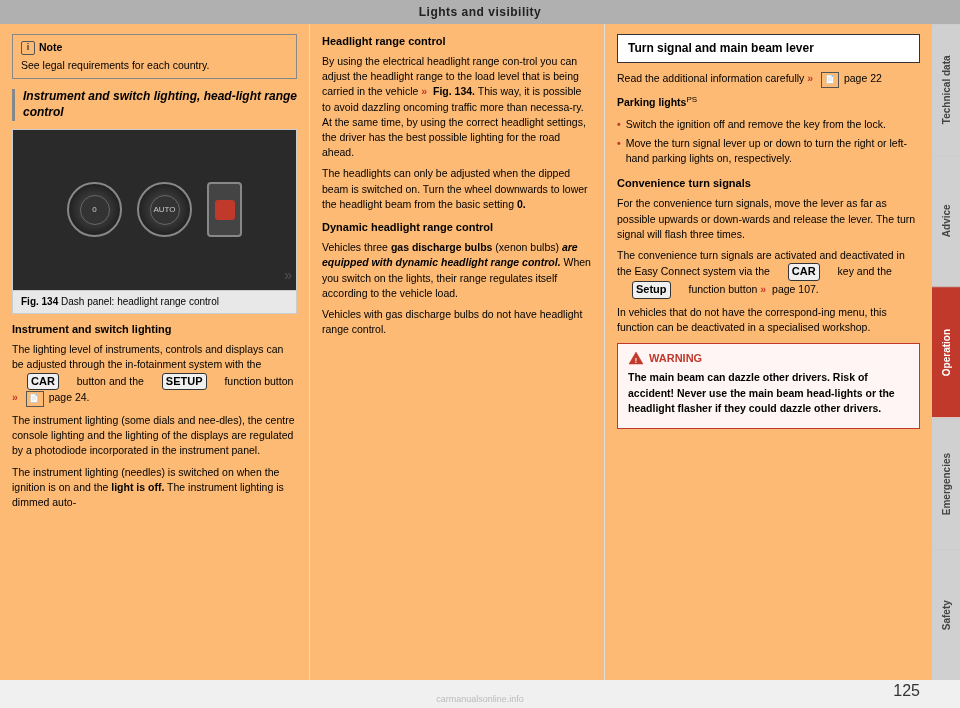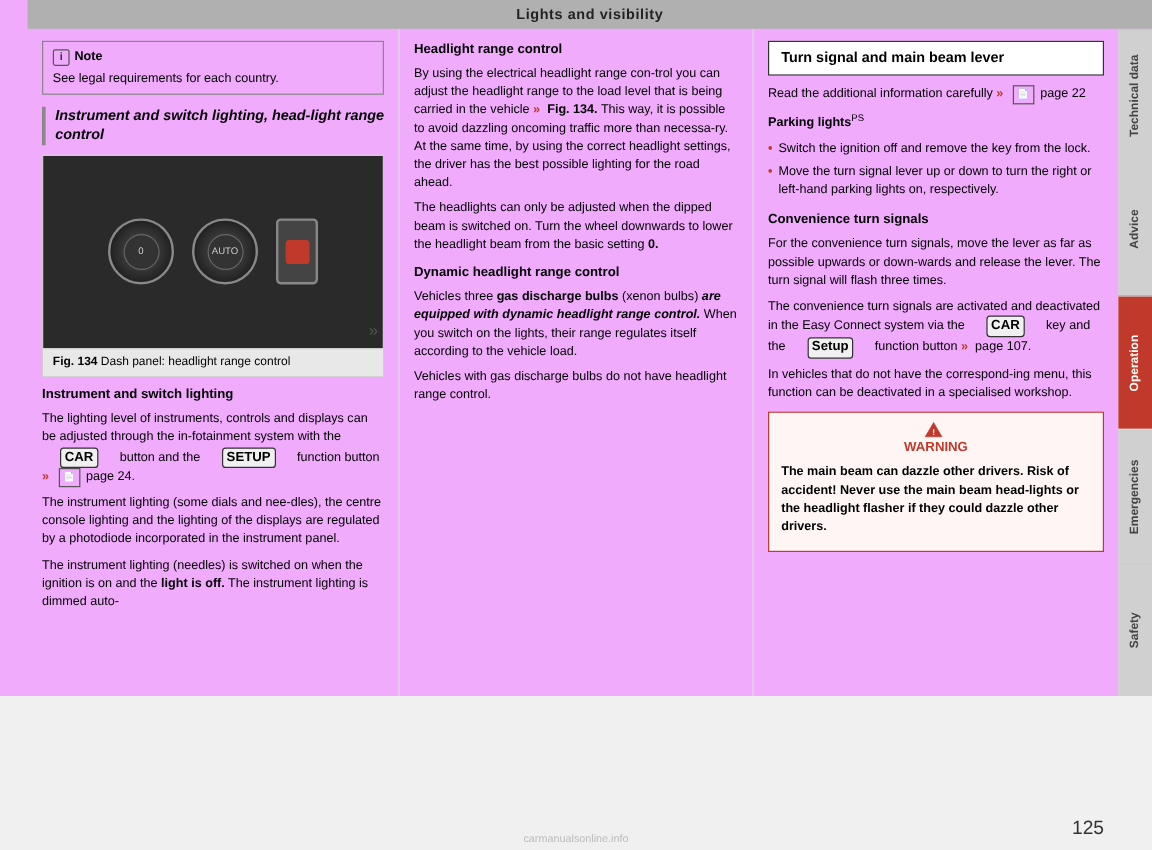--- a/index.html
+++ b/index.html
@@ -7,25 +7,24 @@
       width: 960px;
       height: 708px;
       font-family: Arial, Helvetica, sans-serif;
       font-size: 11px;
       background: #f0f0f0;
       overflow: hidden;
     }
 
     .page-wrapper {
       width: 960px;
-      height: 580px;
-      background: #f0abfc;
+      height: 680px;
+      background: #fdba74;
       display: flex;
       flex-direction: column;
-      padding-left: 23px;
     }
 
     
     .header-bar {
       background: #b0b0b0;
       text-align: center;
       padding: 5px 0;
       font-size: 12px;
       font-weight: bold;
       color: #222;
@@ -293,21 +292,20 @@
       background: #fff5f5;
     }
 
     .warning-header {
       display: flex;
       align-items: center;
       margin-bottom: 4px;
       font-weight: bold;
       font-size: 11px;
       color: #c0392b;
-      flex-direction: column;
     }
 
     .warning-triangle {
       width: 16px;
       height: 16px;
       margin-right: 5px;
     }
 
     
     .arrow-right {

